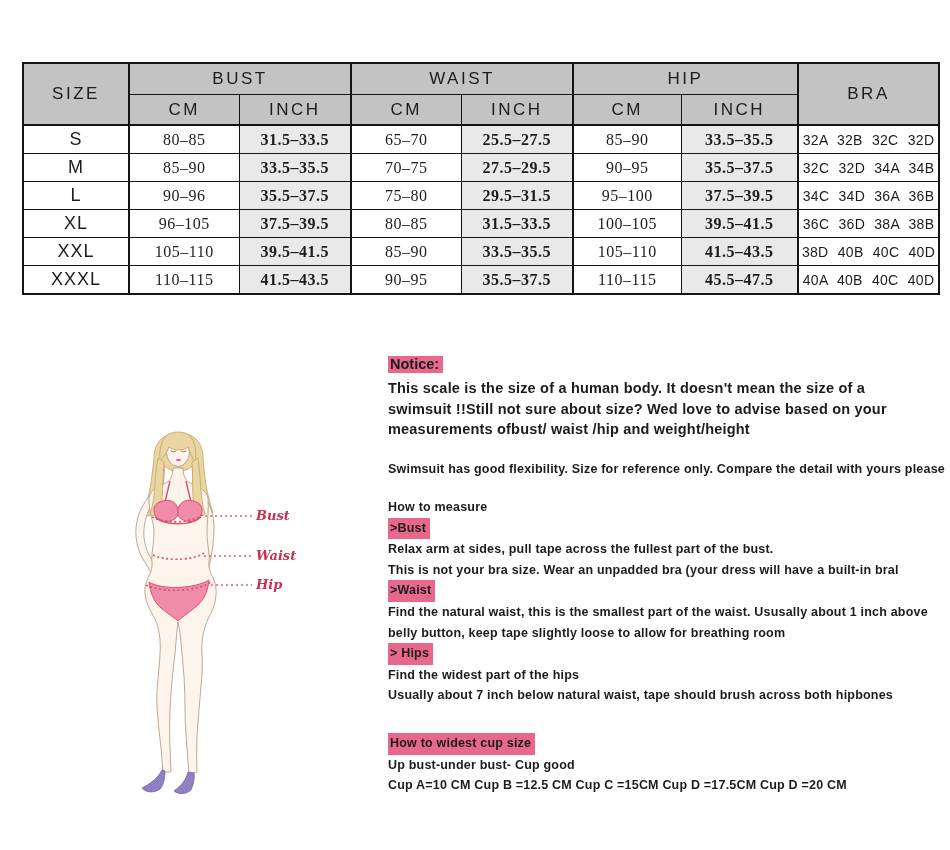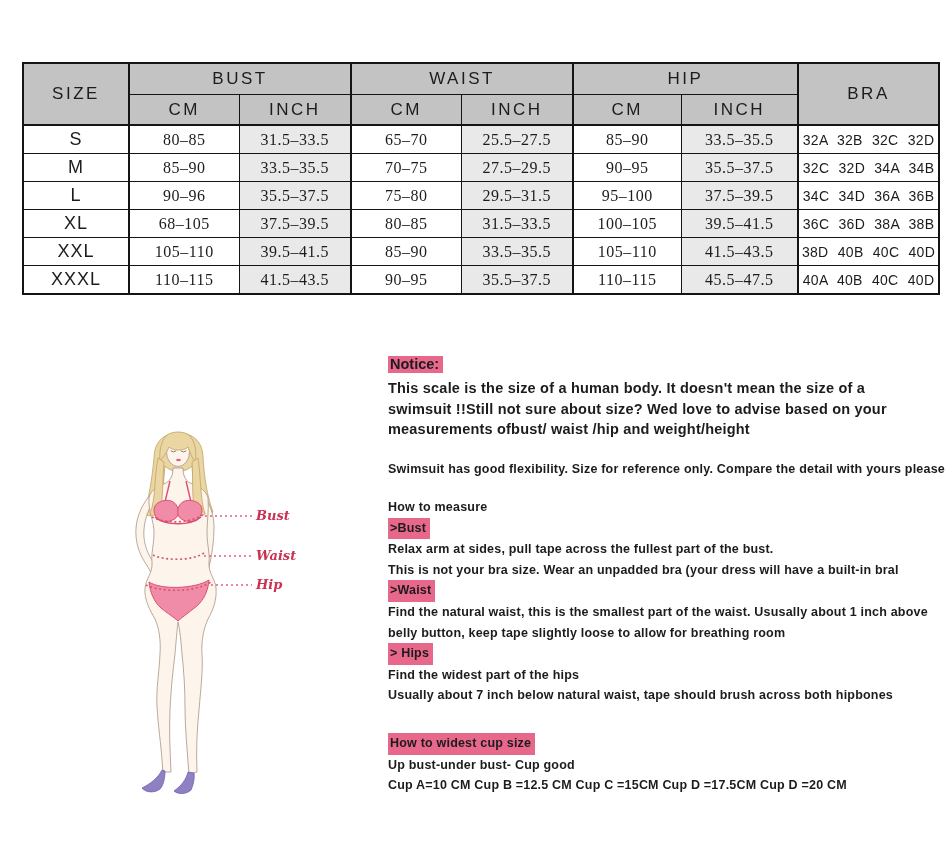--- a/index.html
+++ b/index.html
@@ -31,21 +31,21 @@
     background:var(--header-gray);
     font-weight:normal;font-size:17px;letter-spacing:2.5px;
   }
   .size-table .gl{border-left-width:2px;}
   .size-table .hb{border-bottom-width:2px;}
   .size-table tr.hrow1 th{height:30px;}
   .size-table tr.hrow2 th{height:29px;}
   .size-table tr.drow td{height:27px;}
   td.size-cell{font-size:18px;letter-spacing:1px;}
   td.num{font-family:"Liberation Serif",serif;font-size:16px;letter-spacing:0.5px;}
-  td.inch{background:var(--cell-gray);}
+  td.inch{background:var(--cell-gray);font-weight:bold;}
   td.bra-cell{font-size:14px;letter-spacing:0.3px;word-spacing:5px;}
 
   
   .text-col{position:absolute;left:388px;top:356px;width:560px;font-weight:bold;}
   .text-col .line{white-space:nowrap;}
   .hl{display:inline-block;background:var(--highlight-pink);padding:0 4px 1px 2px;}
   .notice-title{font-size:14.5px;margin-bottom:5px;}
   .p1{font-size:14.5px;line-height:20.5px;letter-spacing:0.2px;}
   .p2{margin-top:19px;font-size:12.5px;line-height:21.5px;letter-spacing:0.2px;}
   .measure{margin-top:17px;font-size:12.5px;line-height:20.6px;letter-spacing:0.2px;}
@@ -125,21 +125,21 @@
       <td class="num gl">90–96</td>
       <td class="num inch">35.5–37.5</td>
       <td class="num gl">75–80</td>
       <td class="num inch">29.5–31.5</td>
       <td class="num gl">95–100</td>
       <td class="num inch">37.5–39.5</td>
       <td class="bra-cell gl">34C 34D 36A 36B</td>
     </tr>
     <tr class="drow">
       <td class="size-cell">XL</td>
-      <td class="num gl">68–105</td>
+      <td class="num gl">96–105</td>
       <td class="num inch">37.5–39.5</td>
       <td class="num gl">80–85</td>
       <td class="num inch">31.5–33.5</td>
       <td class="num gl">100–105</td>
       <td class="num inch">39.5–41.5</td>
       <td class="bra-cell gl">36C 36D 38A 38B</td>
     </tr>
     <tr class="drow">
       <td class="size-cell">XXL</td>
       <td class="num gl">105–110</td>

